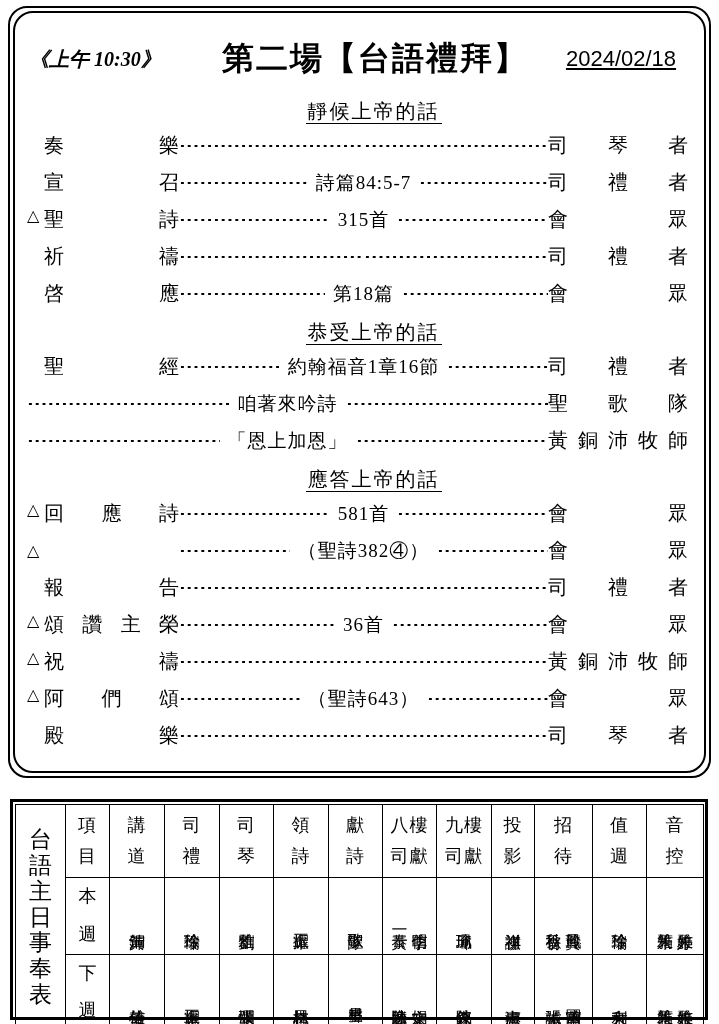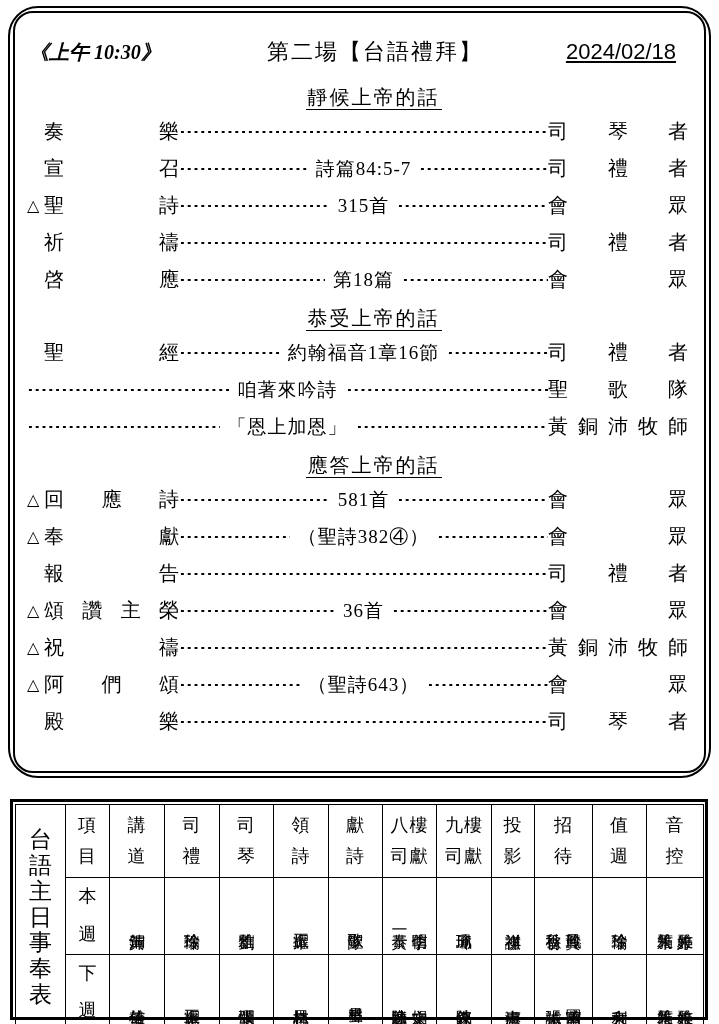--- a/index.html
+++ b/index.html
@@ -4,41 +4,41 @@
 <style>
   html,body{margin:0;padding:0;}
   body{
     width:719px;height:1024px;position:relative;background:#fff;color:#000;
     font-family:"Liberation Serif","DejaVu Serif",serif;
     overflow:hidden;
   }
   
   .frame{
     position:absolute;left:8px;top:6px;width:703px;height:772px;
-    border:2px solid #000;border-radius:30px;box-sizing:border-box;padding:3px;
+    border:2px solid #000;border-radius:19px;box-sizing:border-box;padding:3px;
   }
   .frame-inner{
     width:100%;height:100%;box-sizing:border-box;
     border:2px solid #000;border-radius:20px;
     padding:20px 16px 0 12px;
   }
   
   .bheader{display:flex;align-items:center;padding:4px 2px 10px 2px;}
   .btime{width:165px;font-size:20px;font-weight:bold;font-style:italic;white-space:nowrap;}
-  .btitle{flex:1;text-align:center;font-size:22px;font-weight:normal;letter-spacing:2px;white-space:nowrap;}
+  .btitle{flex:1;text-align:center;font-size:32px;font-weight:bold;letter-spacing:2px;white-space:nowrap;}
   .bdate{width:130px;text-align:center;font-size:22px;font-family:"Liberation Sans","DejaVu Sans",sans-serif;white-space:nowrap;text-decoration:underline;}
   
   .sect{text-align:center;margin:7px 0 2px 0;}
   .sect span{
     font-size:20px;letter-spacing:2px;
     border-bottom:1.5px solid #000;padding:0 2px 1px 2px;margin-left:32px;
   }
   
   .prow{display:flex;align-items:center;height:37px;font-size:20px;}
-  .pl{width:152px;display:flex;align-items:center;flex:none;}
+  .pl{width:152px;display:flex;flex:none;}
   .tri{width:17px;flex:none;font-size:16px;}
   .plbl{flex:1;text-align:justify;text-align-last:justify;}
   .lead{
     flex:1;height:20px;align-self:center;
     background-image:radial-gradient(circle,#000 1.15px,transparent 1.4px);
     background-size:6.8px 100%;background-repeat:repeat-x;background-position:0 50%;
   }
   .pmid{padding:0 8px;white-space:nowrap;font-size:19px;letter-spacing:1px;}
   .pmid:empty{display:none;padding:0;}
   .pr{width:140px;flex:none;text-align:justify;text-align-last:justify;}
@@ -160,21 +160,20 @@
           <span class="plbl">回應詩</span>
         </div>
       <div class="lead"></div>
       <div class="pmid">581首</div>
       <div class="lead"></div>
       <div class="pr">會眾</div>
     </div>
     <div class="prow">
       <div class="pl">
           <span class="tri">△</span>
-          <span class="plbl">奉獻</span>
         </div>
       <div class="lead"></div>
       <div class="pmid">（聖詩382④）</div>
       <div class="lead"></div>
       <div class="pr">會眾</div>
     </div>
     <div class="prow">
       <div class="pl">
           <span class="tri"></span>
           <span class="plbl">報告</span>

